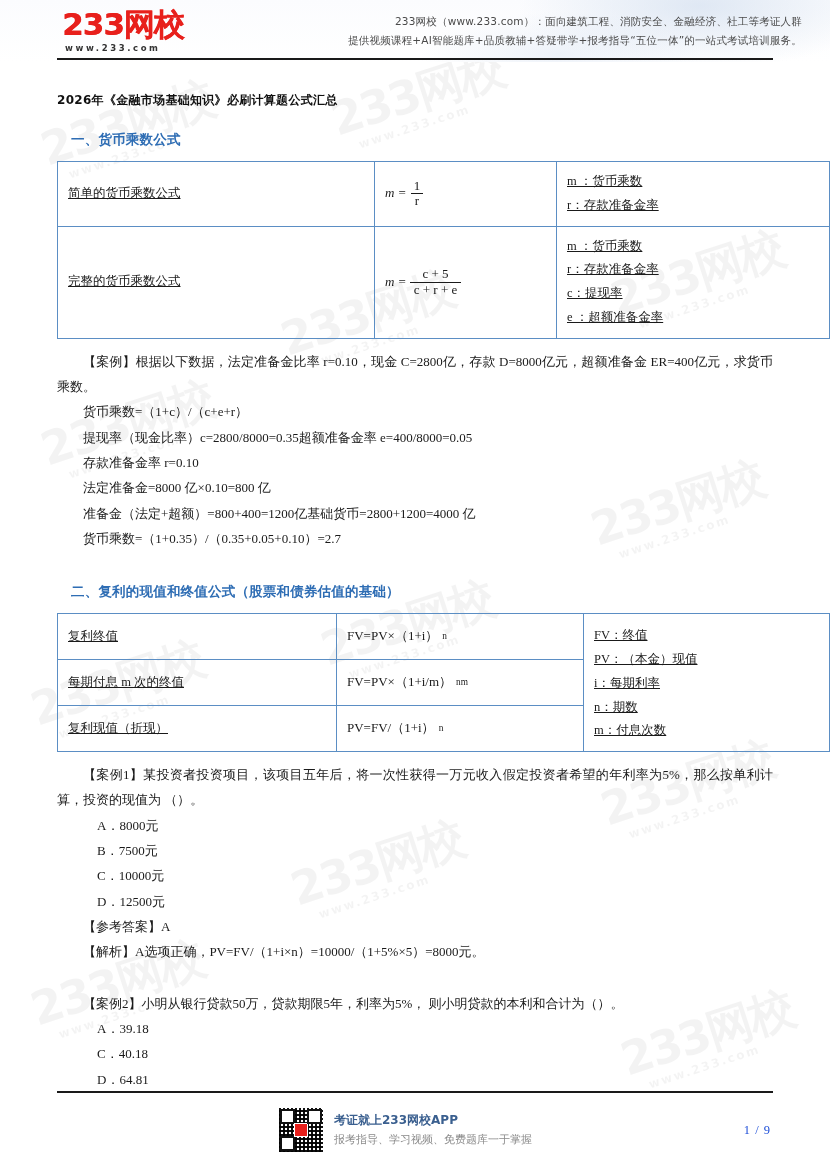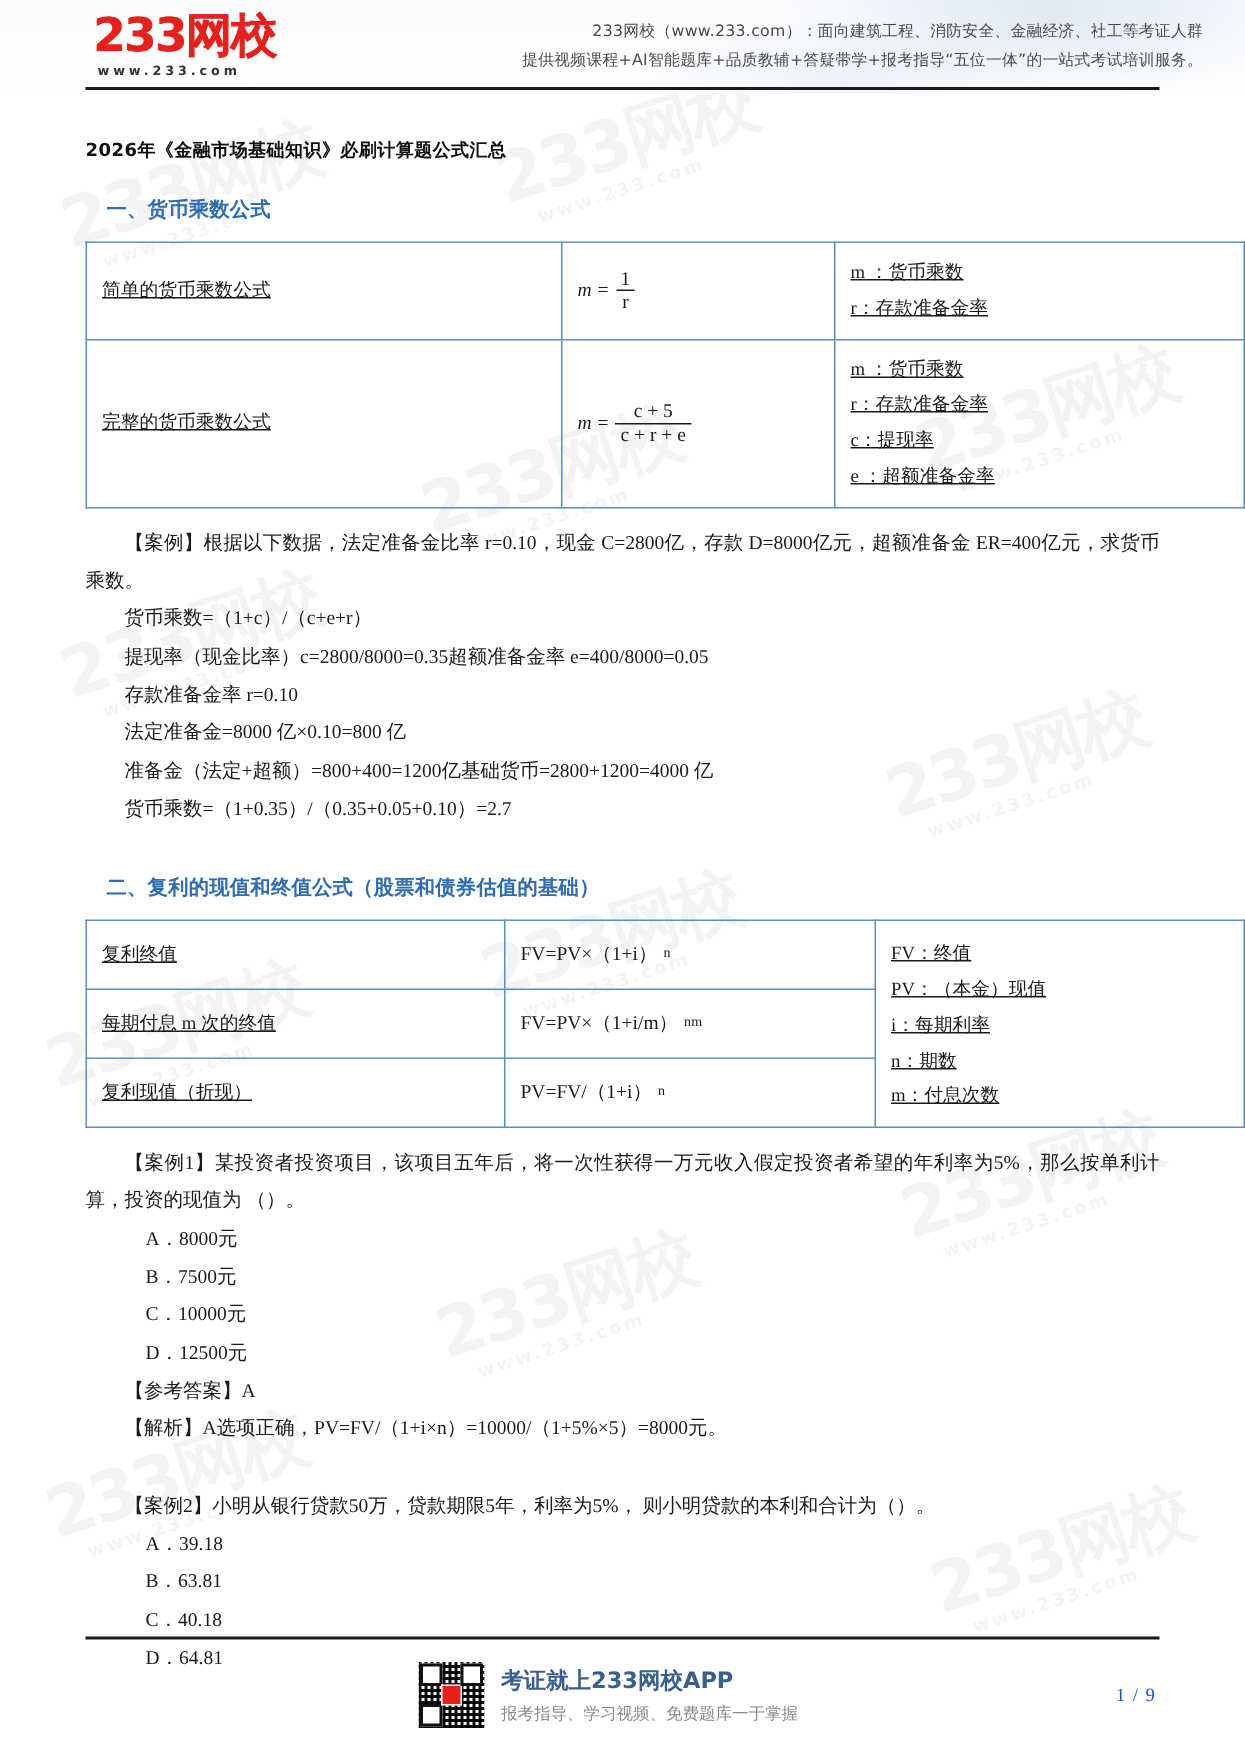--- a/index.html
+++ b/index.html
@@ -249,21 +249,21 @@
     left: 50%; top: 50%;
     transform: translate(-50%, -50%);
     width: 12px; height: 12px;
     background: #e8201c;
     border: 1px solid #fff;
   }
   .footer-app-text { line-height: 1.5; }
   .footer-app-title {
     font-family: "DejaVu Sans", sans-serif;
     font-weight: 700;
-    font-size: 15px;
+    font-size: 12px;
     color: #3a5f8f;
   }
   .footer-app-sub {
     font-family: "DejaVu Sans", sans-serif;
     font-size: 11px;
     color: #8a8a8a;
     margin-top: 3px;
   }
   .page-num {
     position: absolute;
@@ -406,21 +406,20 @@
   <div class="opt">B．7500元</div>
   <div class="opt">C．10000元</div>
   <div class="opt">D．12500元</div>
   <div class="line">【参考答案】A</div>
   <div class="line">【解析】A选项正确，PV=FV/（1+i×n）=10000/（1+5%×5）=8000元。</div>
 
   <div class="gap"></div>
 
   <p class="para indent">【案例2】小明从银行贷款50万，贷款期限5年，利率为5%， 则小明贷款的本利和合计为（）。</p>
   <div class="opt">A．39.18</div>
-  <div class="opt">B．63.81</div>
   <div class="opt">C．40.18</div>
   <div class="opt">D．64.81</div>
 
 </div>
 
 <div class="page-footer">
   <div class="footer-rule"></div>
   <div class="footer-inner">
     <div class="footer-app">
       <div class="qr">

